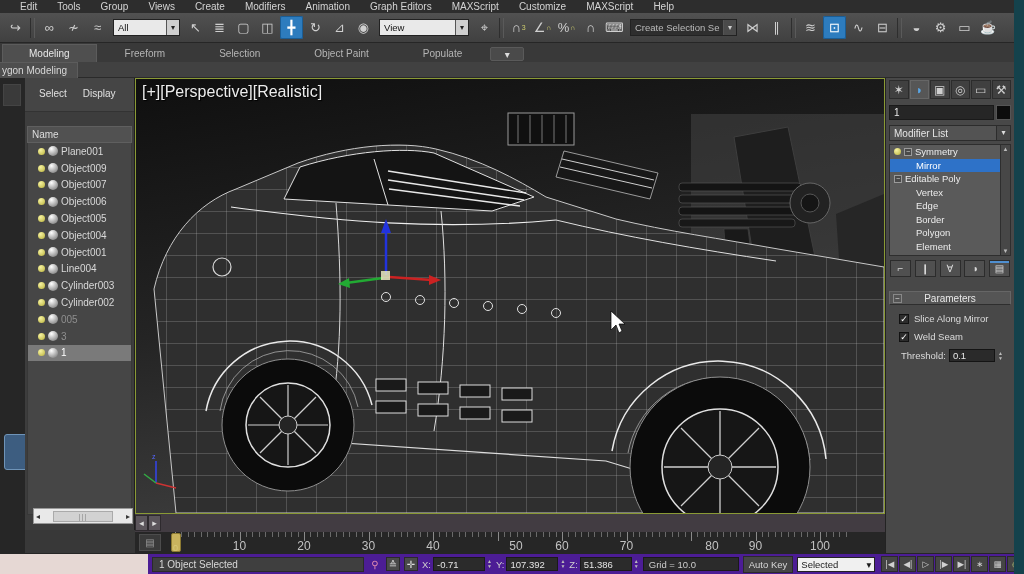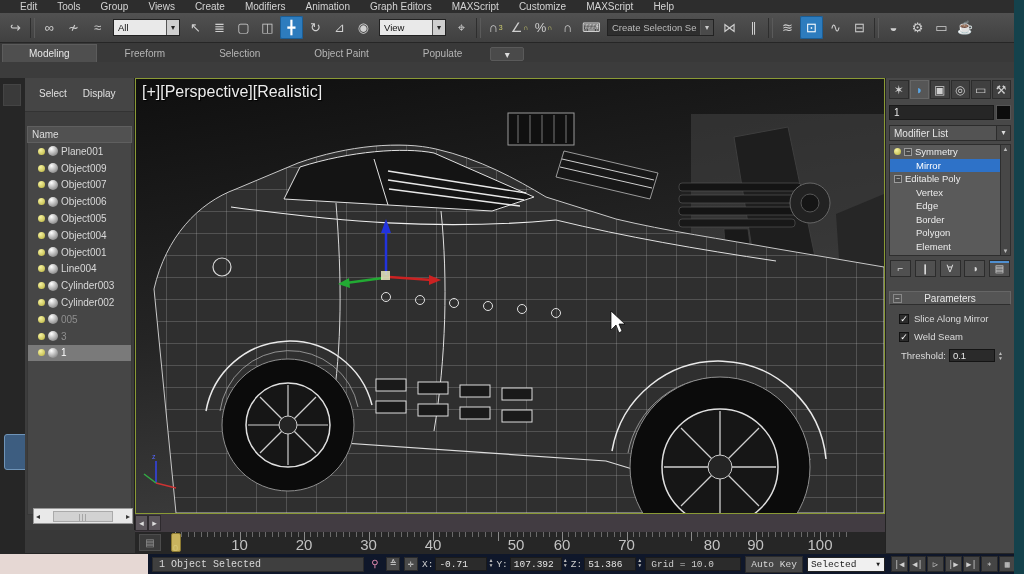--- a/index.html
+++ b/index.html
@@ -76,21 +76,21 @@
   #trackbar{ position:absolute; left:135px; top:514px; width:750px; height:18px; background:#423c42;
     display:flex; align-items:center;}
   .tbar-arrow{ width:13px; height:16px; background:#5b555b; color:#ddd; text-align:center; line-height:15px;
     font-size:9px; border:1px solid #2e2a2e; flex:0 0 auto;}
   #tbar-readout{ width:192px; height:16px; background:linear-gradient(#979097,#7b747b); border:1px solid #2e2a2e;
     color:#1c1c1c; text-align:center; line-height:15px; font-size:10px; flex:0 0 auto;}
   #ruler{ position:absolute; left:135px; top:532px; width:750px; height:21px; background:#262626; overflow:hidden;}
   #ruler-icon{ position:absolute; left:4px; top:2px; width:22px; height:17px; background:#3a3a3a;
     border:1px solid #4c4c4c; color:#999; text-align:center; line-height:16px; font-size:10px;}
   .tick{ position:absolute; top:0; width:1px; background:#6a6a6a;}
-  .tick-label{ position:absolute; bottom:0; transform:translateX(-50%); color:#c2c2c2; font-size:15px;}
+  .tick-label{ position:absolute; bottom:0; transform:translateX(-50%); color:#c2c2c2; font-size:12px;}
   #playhead{ position:absolute; left:36px; top:1px; width:10px; height:19px; background:#c9b35e;
     border:1px solid #8c7a32; border-radius:2px;}
   #playhead-label{ position:absolute; left:38px; bottom:0; color:#d8c878; font-size:9px;}
   
   #cmdpanel{ position:absolute; left:885px; top:78px; width:129px; height:475px; background:#484848;
     border-left:1px solid #232323; padding:2px 3px; overflow:hidden;}
   #cp-tabs{ display:flex; gap:1px; margin-bottom:6px;}
   .cp-tab{ width:20px; height:19px; background:#404040; border:1px solid #2c2c2c; color:#cfcfcf;
     display:flex; align-items:center; justify-content:center; font-size:12px;}
   .cp-tab.active{ background:#565656; color:#59a7e8; border-color:#666;}
@@ -129,22 +129,22 @@
   .radio-dot.on::after{ content:""; position:absolute; left:2px; top:2px; width:3px; height:3px; border-radius:50%; background:#fff;}
   .chk-row{ display:flex; align-items:center; gap:5px; margin:0 0 7px 6px; color:#dcdcdc; font-size:9.5px;}
   .chk-row.center{ justify-content:center; margin-left:0;}
   .chk{ width:10px; height:10px; background:#2c2c2c; border:1px solid #121212; color:#fff; font-size:9px;
     line-height:9px; text-align:center;}
   #threshold-row{ display:flex; align-items:center; gap:3px; margin-left:8px; color:#dcdcdc; font-size:9.5px;}
   #threshold-val{ width:46px; height:13px; background:#2a2a2a; border:1px solid #141414; color:#e8e8e8;
     padding:0 3px; font-size:9.5px; line-height:12px;}
   .spinner{ display:flex; flex-direction:column; justify-content:center; color:#bbb; font-size:5px; line-height:5px;}
   
-  #statusbar{ position:absolute; left:0; top:553px; width:1014px; height:21px; background:#0f172a;
-    display:flex; align-items:center; gap:4px; border-top:1px solid #262626;font-family:Liberation Mono, monospace;}
+  #statusbar{ position:absolute; left:0; top:553px; width:1014px; height:21px; background:#4c1d95;
+    display:flex; align-items:center; gap:4px; border-top:1px solid #262626;}
   #pinkblock{ width:148px; height:21px; background:#e6d8d4; flex:0 0 auto;}
   #sel-text{ width:212px; height:15px; border:1px solid #2a2a2a; background:#3f3f3f; color:#d8d8d8;
     padding:1px 6px; font-size:10px; flex:0 0 auto;}
   .mini-icon{ width:14px; height:14px; display:flex; align-items:center; justify-content:center;
     font-size:10px; color:#bbb; flex:0 0 auto;}
   .mini-icon.pink{ color:#e08ab0;}
   .mini-icon.boxed{ background:#4a4a4a; border:1px solid #2a2a2a; color:#ddd;}
   .coord{ display:flex; align-items:center; gap:2px; flex:0 0 auto;}
   .coord-label{ color:#cfcfcf; font-size:9.5px;}
   .coord-val{ width:52px; height:14px; background:#2b2b2b; border:1px solid #1a1a1a; color:#e4e4e4;
@@ -193,21 +193,21 @@
       </div>
       <div class="tb-icon">↖</div>
       <div class="tb-icon">≣</div>
       <div class="tb-icon">▢</div>
       <div class="tb-icon">◫</div>
       <div class="tb-icon active">╋</div>
       <div class="tb-icon">↻</div>
       <div class="tb-icon">⊿</div>
       <div class="tb-icon">◉</div>
       <div class="tb-drop">
-        <div class="tb-drop-label" style="width: 52px;">View</div>
+        <div class="tb-drop-label" style="width: 75px;">View</div>
         <div class="tb-drop-arrow">▾</div>
       </div>
       <div class="tb-icon">⌖</div>
       <div class="tb-sep"></div>
       <div class="tb-icon">∩<sup>3</sup></div>
       <div class="tb-icon">∠<sup>∩</sup></div>
       <div class="tb-icon">%<sup>∩</sup></div>
       <div class="tb-icon">∩</div>
       <div class="tb-icon">⌨</div>
       <div class="tb-drop dark">
@@ -229,20 +229,23 @@
     </div>
 
   <div id="ribbontabs">
       <div class="rtab active">Modeling</div>
       <div class="rtab">Freeform</div>
       <div class="rtab">Selection</div>
       <div class="rtab">Object Paint</div>
       <div class="rtab">Populate</div>
       <div class="rtab-overflow">▾</div>
     </div>
+  <div id="ribbonsub">
+    <div id="subtab">ygon Modeling</div>
+  </div>
 
   <div id="leftstrip">
     <div class="lt-box"></div>
   </div>
   <div id="bluewidget"></div>
 
   <div id="explorer">
     <div id="exp-tabs">
         <div class="exp-tab">Select</div>
         <div class="exp-tab">Display</div>

